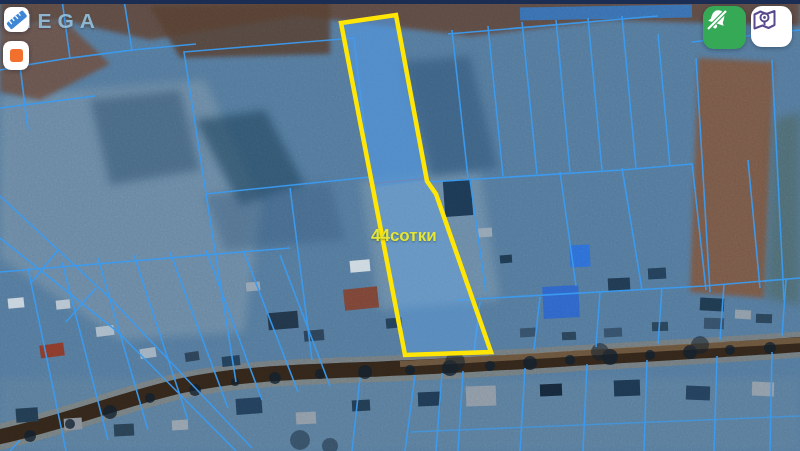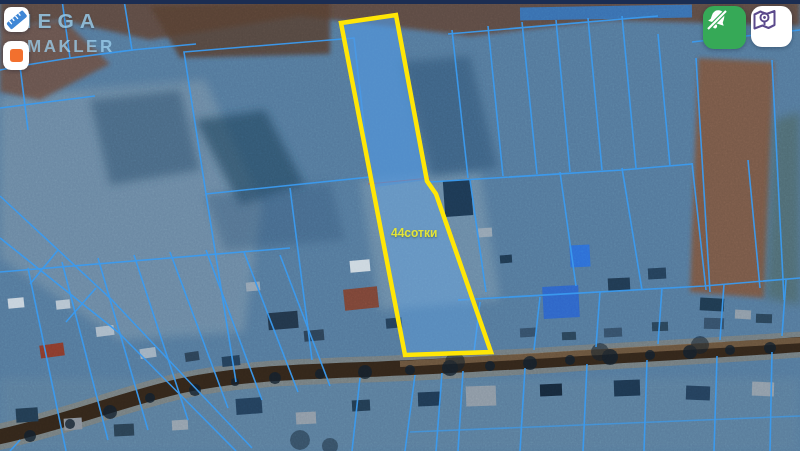--- a/index.html
+++ b/index.html
@@ -12,21 +12,21 @@
   
   .btn{position:absolute;z-index:10;display:flex;align-items:center;justify-content:center;border:none;cursor:pointer;box-shadow:0 1px 4px rgba(10,20,40,.35);padding:0;}
   .btn-white{background:#fff;}
   .btn-ruler{left:4px;top:7px;width:25px;height:25px;border-radius:7px;}
   .btn-shape{left:3px;top:41px;width:26px;height:29px;border-radius:8px;}
   .btn-bell{left:703px;top:6px;width:43px;height:43px;border-radius:11px;background:#36a957;}
   .btn-map{left:751px;top:6px;width:41px;height:41px;border-radius:11px;background:#fff;}
   .orange-sq{width:13px;height:13px;border-radius:3px;background:#f2702e;}
   .topbar{position:absolute;left:0;top:0;width:800px;height:4px;background:#1b2d52;z-index:8;}
   
-  .plot-label{position:absolute;left:391px;top:226px;z-index:6;font-size:12px;font-weight:bold;color:#e3e539;text-shadow:0 1px 2px rgba(30,50,30,.45);pointer-events:none;}
+  .plot-label{position:absolute;left:371px;top:226px;z-index:6;font-size:17px;font-weight:bold;color:#e3e539;text-shadow:0 1px 2px rgba(30,50,30,.45);pointer-events:none;}
 </style>
 </head>
 <body>
 
 <div class="stage">
 
   <svg width="800" height="451" viewBox="0 0 800 451">
     <defs>
       <filter id="soft" x="-20%" y="-20%" width="140%" height="140%">
           <feGaussianBlur stdDeviation="4"></feGaussianBlur>
@@ -198,21 +198,20 @@
     <polyline points="368,184 430,178" fill="none" stroke="#cc4a3a" stroke-width="1.2" opacity=".65"></polyline>
 
     <polygon points="342,24 395,16 426,180 376,187" fill="#3f83cd" opacity=".45"></polygon>
     <polygon points="341,23 396,15 427,181 436,194 491,352 405,355" fill="rgba(96,168,240,0.38)" stroke="#ffe607" stroke-width="4.5" stroke-linejoin="miter"></polygon>
   </svg>
 
   <div class="topbar"></div>
 
   <div class="watermark">
     <div class="wm1">MEGA</div>
-    <div class="wm2">MAKLER</div>
   </div>
 
   <div class="plot-label" style="color: rgb(227, 229, 57);">44сотки</div>
 
   <button class="btn btn-white btn-ruler">
     <span>
       <svg width="25" height="25" viewBox="0 0 25 25">
         <g transform="rotate(-40 12.5 12.5)">
           <rect x="2" y="9" width="21" height="8" rx="1.5" fill="#3f87d6"></rect>
           <path d="M6 9v4 M10 9v3 M14 9v4 M18 9v3" stroke="#fff" stroke-width="1.3" fill="none"></path>

